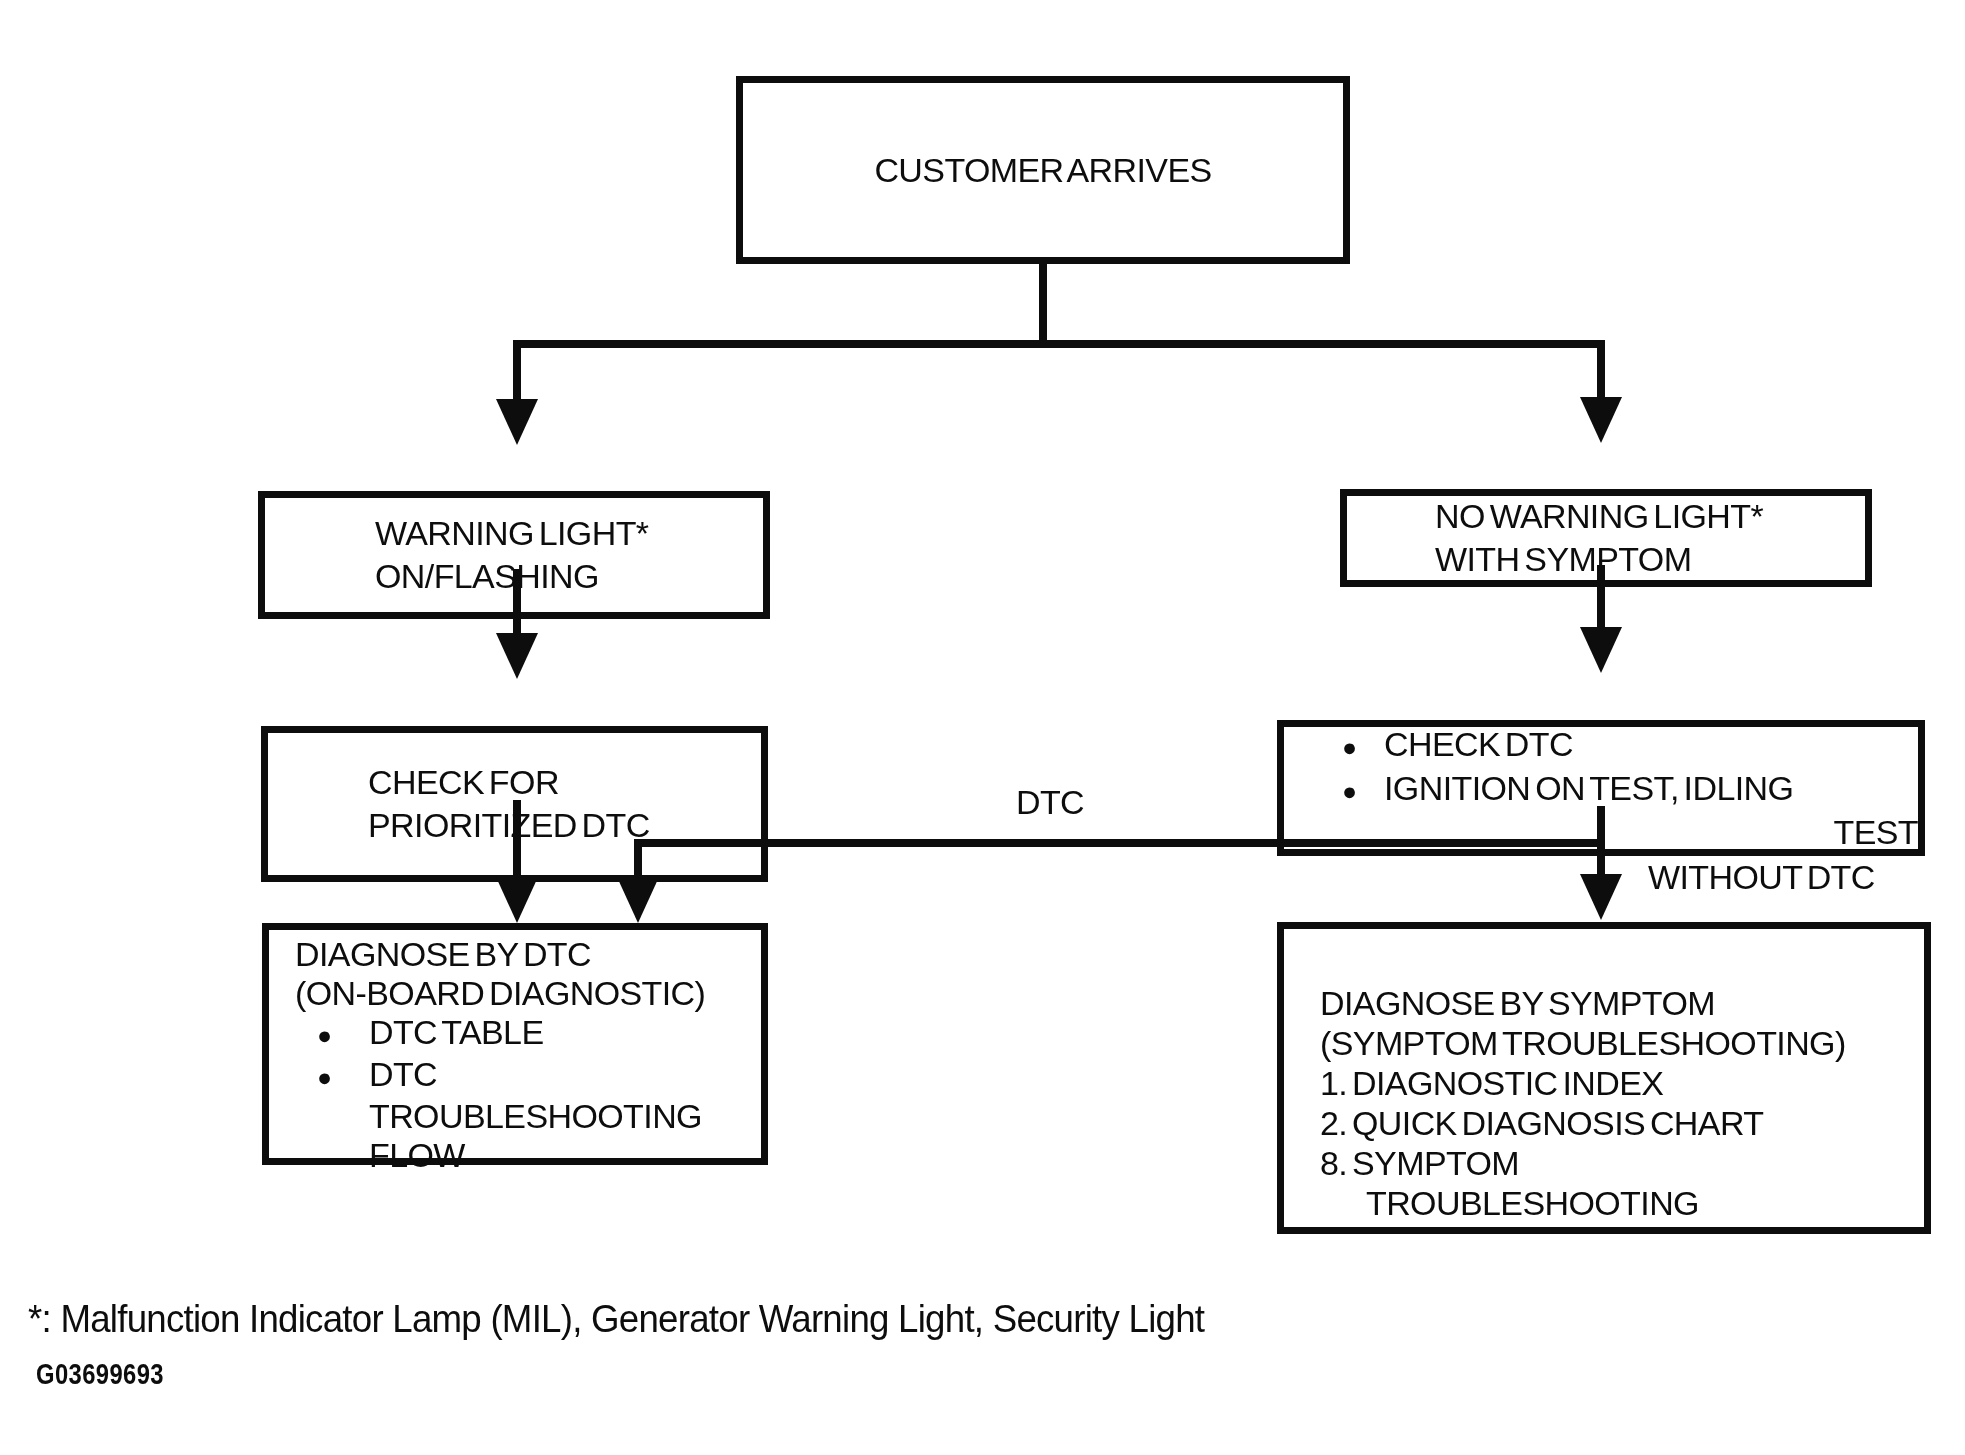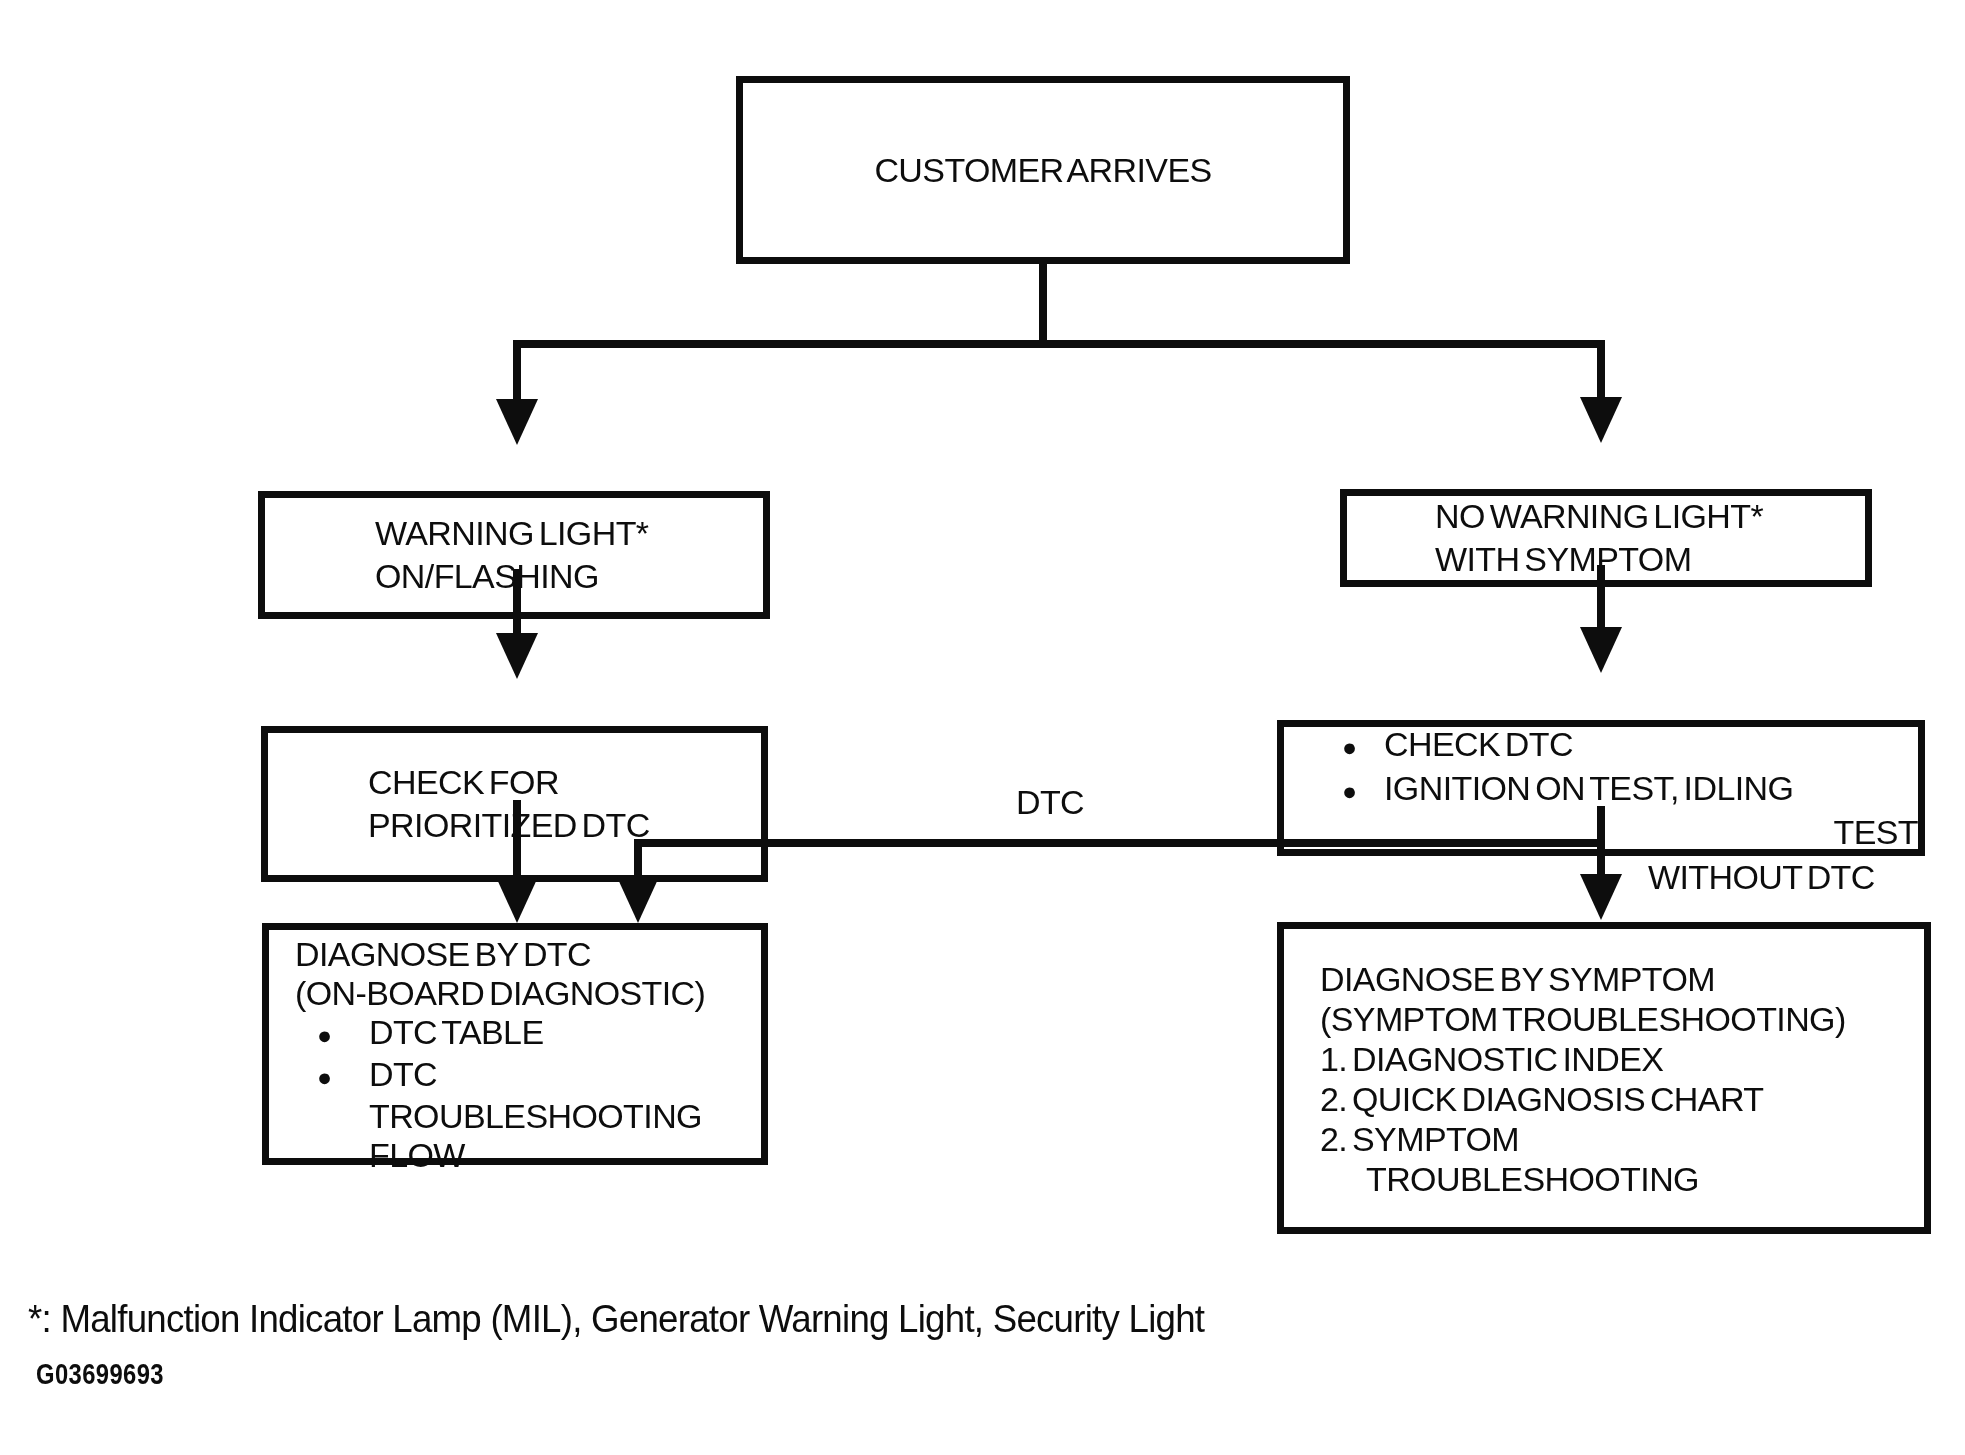--- a/index.html
+++ b/index.html
@@ -28,21 +28,21 @@
   .center-both { align-items: center; justify-content: center; }
   .v-center { justify-content: center; margin-top: 48px; }
 
   
   .n-customer  { left: 736px;  top: 76px;  width: 614px; height: 188px; }
   .n-warning   { left: 258px;  top: 443px; width: 512px; height: 128px; padding-left: 110px; }
   .n-nowarning { left: 1340px; top: 441px; width: 532px; height: 98px; padding-left: 88px; }
   .n-checkprior{ left: 261px;  top: 678px; width: 507px; height: 156px; padding-left: 100px; }
   .n-checkdtc  { left: 1277px; top: 672px; width: 648px; height: 136px; }
   .n-diagdtc   { left: 262px;  top: 923px; width: 506px; height: 242px; padding: 5px 0 0 26px; }
-  .n-diagsym   { left: 1277px; top: 922px; width: 654px; height: 312px; padding: 30px 0 0 36px; }
+  .n-diagsym   { left: 1277px; top: 922px; width: 654px; height: 312px; padding: 54px 0 0 36px; }
 
   .n-warning .txt, .n-nowarning .txt, .n-checkprior .txt { line-height: 43px; }
   .n-customer .txt { line-height: 40px; }
   .n-checkdtc .txt { line-height: 41px; }
   .n-diagdtc .txt  { line-height: 39px; }
   .n-diagsym .txt  { line-height: 40px; }
 
   .brow { display: flex; align-items: baseline; }
   .bullet {
     display: inline-block;
@@ -170,21 +170,21 @@
   </div>
   <div class="txt cont">TROUBLESHOOTING</div>
   <div class="txt cont">FLOW</div>
 </div>
 
 <div class="box n-diagsym">
   <div class="txt">DIAGNOSE BY SYMPTOM</div>
   <div class="txt">(SYMPTOM TROUBLESHOOTING)</div>
   <div class="txt">1. DIAGNOSTIC INDEX</div>
   <div class="txt">2. QUICK DIAGNOSIS CHART</div>
-  <div class="txt">2. SYMPTOM</div>
+  <div class="txt">8. SYMPTOM</div>
   <div class="txt cont">TROUBLESHOOTING</div>
 </div>
 
 <div class="vline c-v1"></div>
 <div class="hline c-h1"></div>
 
 <div class="vline c-v2"></div>
 <div class="arrowhead a-warning"></div>
 
 <div class="vline c-v3"></div>

